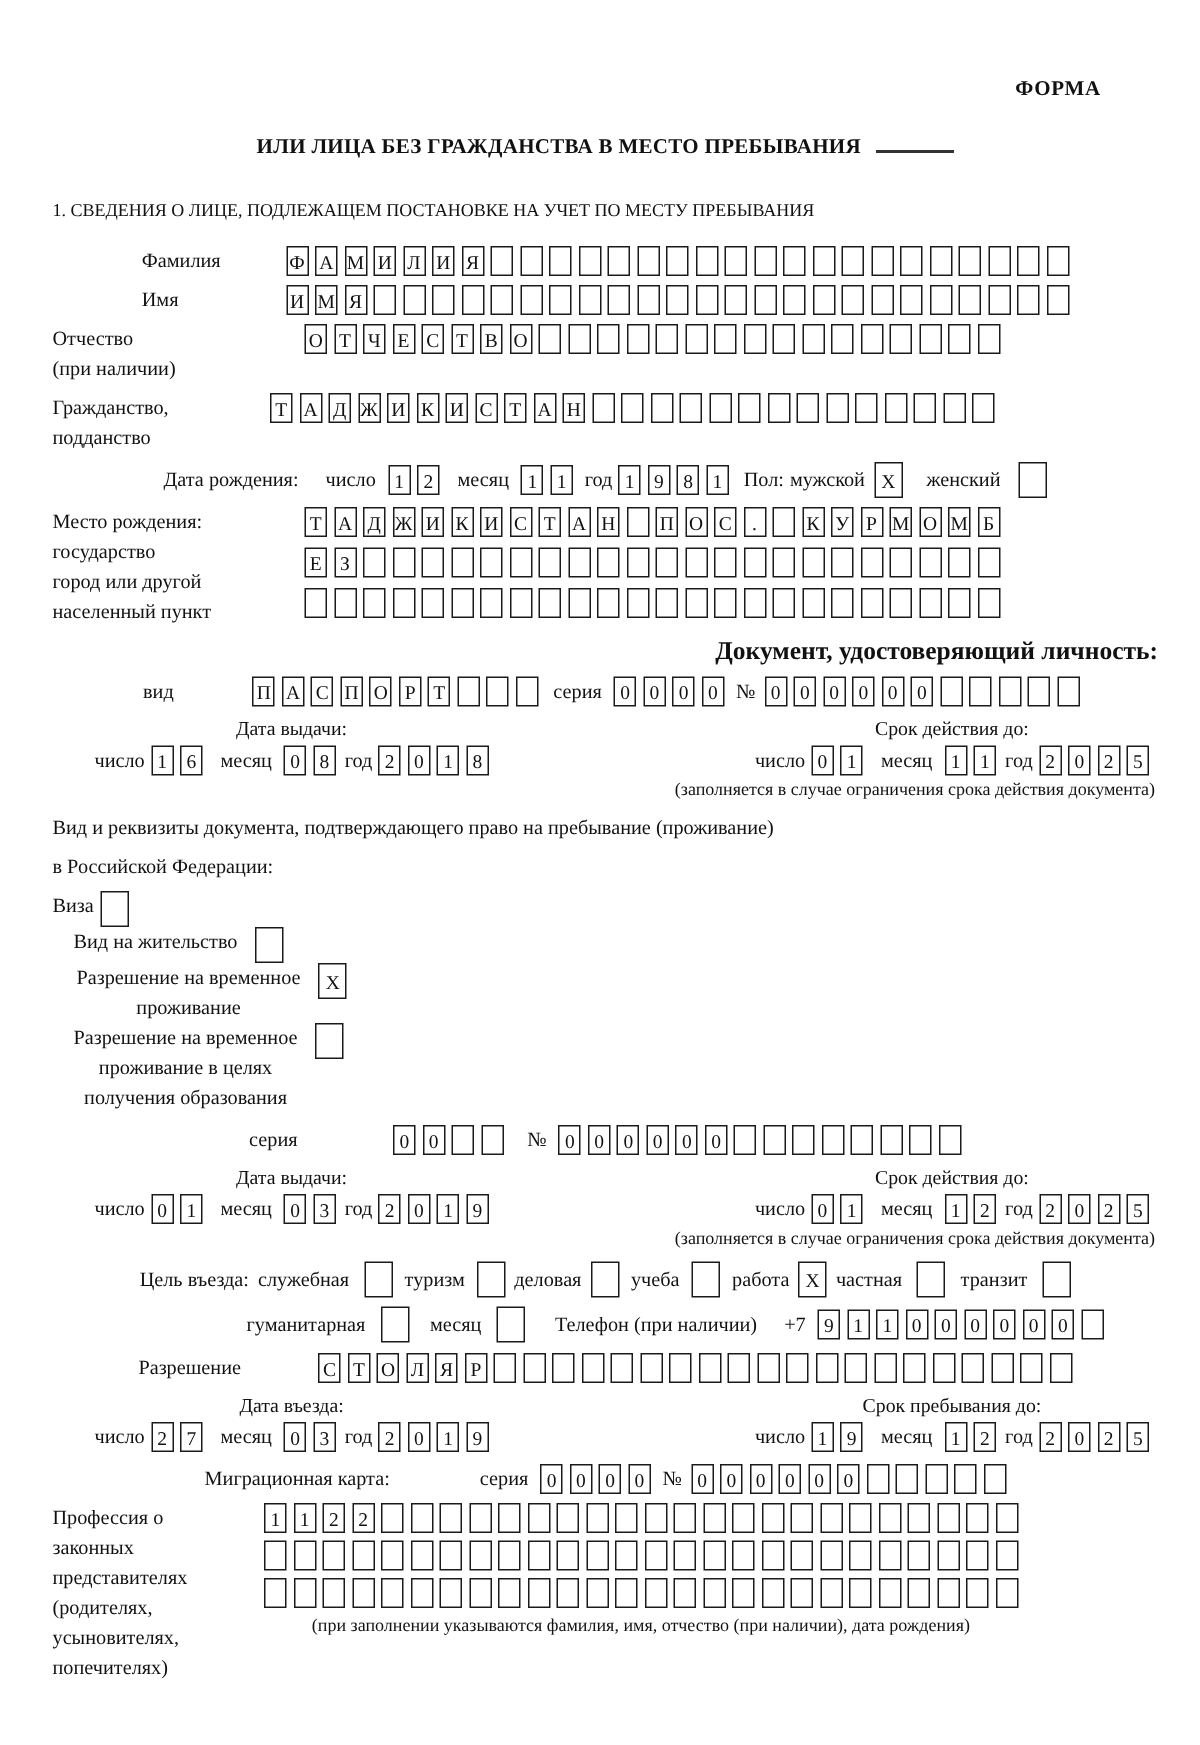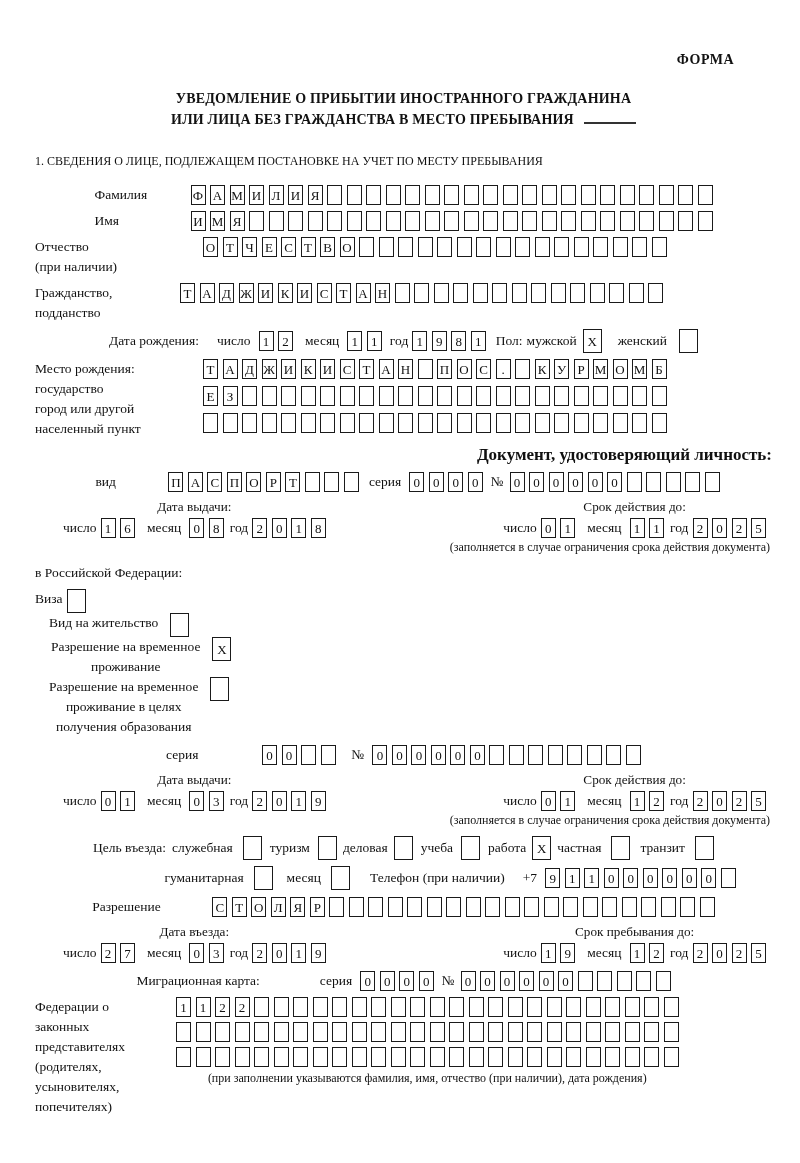--- a/index.html
+++ b/index.html
@@ -53,21 +53,20 @@
 </style>
 </head>
 <body>
 
 <div class="page">
 
 
   <div class="form-label">ФОРМА</div>
 
   <div class="title">
-    <div>УВЕДОМЛЕНИЕ О ПРИБЫТИИ ИНОСТРАННОГО ГРАЖДАНИНА</div>
     <div>
       <span>ИЛИ ЛИЦА БЕЗ ГРАЖДАНСТВА В МЕСТО ПРЕБЫВАНИЯ</span><span class="uline"></span>
     </div>
   </div>
 
   <div class="sec-head">1. СВЕДЕНИЯ О ЛИЦЕ, ПОДЛЕЖАЩЕМ ПОСТАНОВКЕ НА УЧЕТ ПО МЕСТУ ПРЕБЫВАНИЯ</div>
 
   <div class="row ai">
     <span class="lbl w96">Фамилия</span>
     <span class="cells">
@@ -400,20 +399,21 @@
             <span class="cell">2</span>
             <span class="cell">0</span>
             <span class="cell">2</span>
             <span class="cell">5</span>
           </span>
       </div>
     </div>
   </div>
   <div class="note note-right">(заполняется в случае ограничения срока действия документа)</div>
 
+  <div class="lbl">Вид и реквизиты документа, подтверждающего право на пребывание (проживание)</div>
   <div class="lbl" style="margin-top:6px;">в Российской Федерации:</div>
 
   <div class="row" style="margin-top:6px;flex-direction:column;">
     <span class="grp">
       <span class="lbl">Виза</span>
       <span class="cells cbx ml4">
           <span class="cell"></span>
         </span>
     </span>
     <span class="grp ml14">
@@ -674,21 +674,21 @@
         <span class="cell"></span>
         <span class="cell"></span>
         <span class="cell"></span>
         <span class="cell"></span>
         <span class="cell"></span>
       </span>
   </div>
 
   <div class="row" style="margin-top:6px;">
     <span class="stack w141">
-      <span class="lbl">Федерации о</span>
+      <span class="lbl">Профессия о</span>
       <span class="lbl">законных</span>
       <span class="lbl">представителях</span>
       <span class="lbl">(родителях,</span>
       <span class="lbl">усыновителях,</span>
       <span class="lbl">попечителях)</span>
     </span>
     <span class="stack">
       <span class="cells mb5">
           <span class="cell">1</span>
           <span class="cell">1</span>

